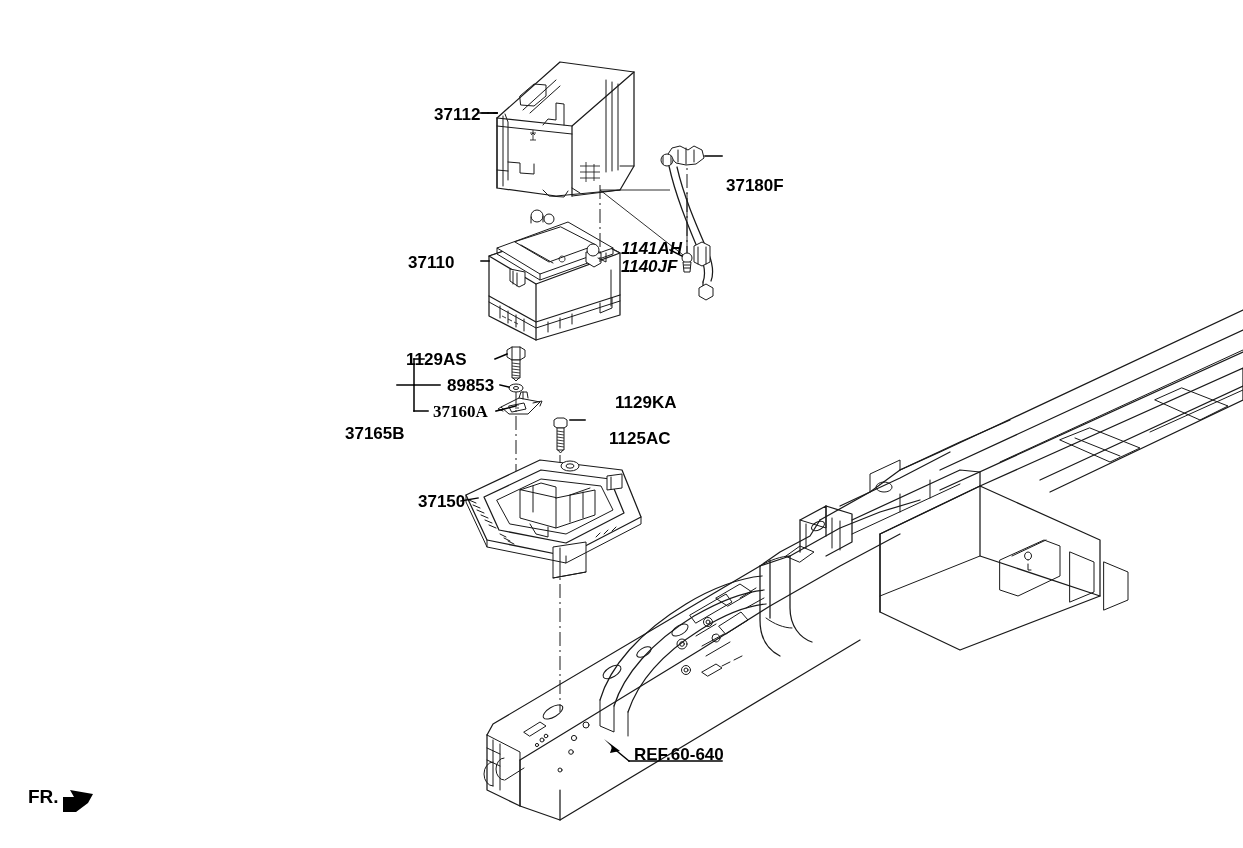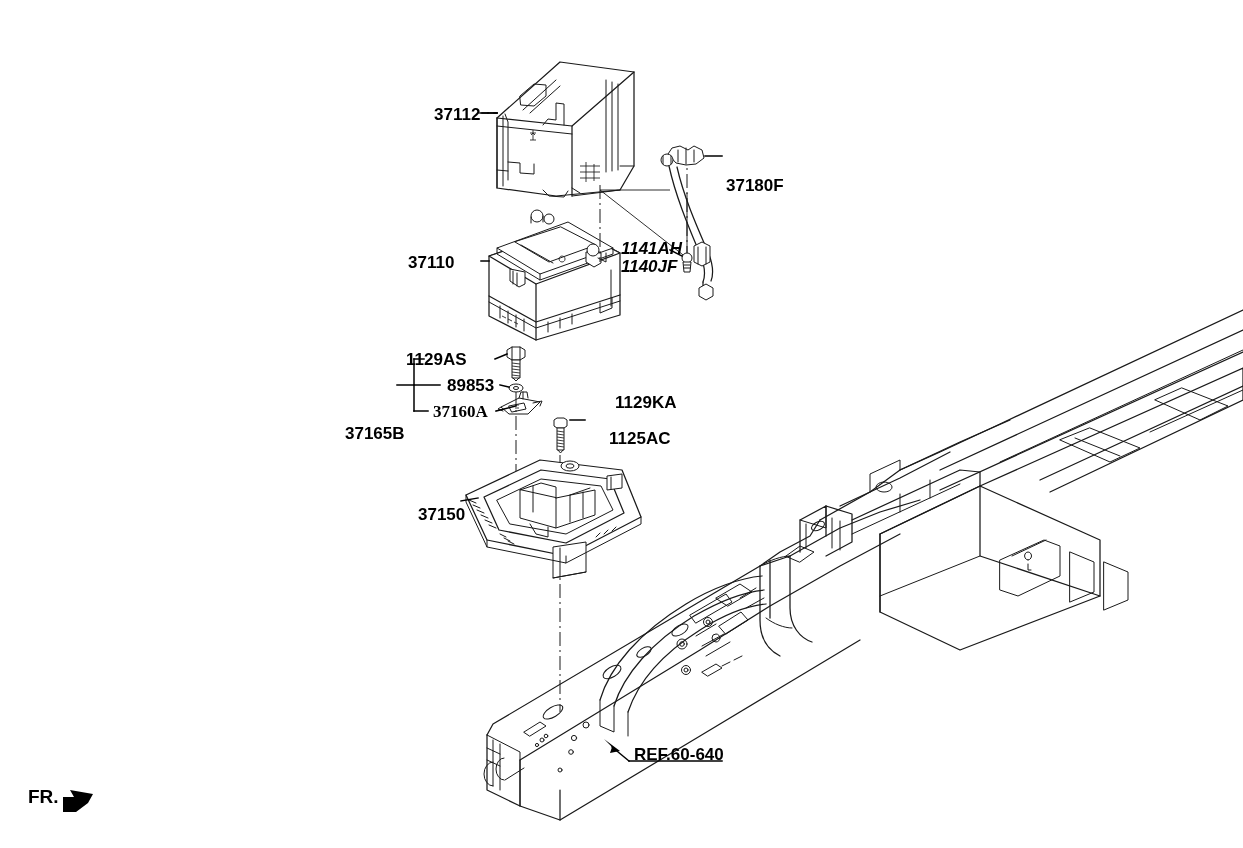--- a/index.html
+++ b/index.html
@@ -376,21 +376,21 @@
   <div class="lbl" style="left:406px;top:349px;"><span>1129AS</span></div>
 
   <div class="lbl" style="left:447px;top:375px;"><span>89853</span></div>
 
   <div class="lbl" style="left:433px;top:401px;font-family:Liberation Serif, serif;"><span>37160A</span></div>
 
   <div class="lbl" style="left:589px;top:392px;margin-left:26px;"><span>1129KA</span></div>
 
   <div class="lbl" style="left:589px;top:428px;margin-left:20px;"><span>1125AC</span></div>
 
-  <div class="lbl" style="left:418px;top:504px;text-align:center;"><span>37150</span></div>
+  <div class="lbl" style="left:418px;top:491px;text-align:center;"><span>37150</span></div>
 
   <div class="lbl" style="left:634px;top:744px;"><span>REF.60-640</span></div>
 
   <div class="fr-wrap">
     <span class="fr-text">FR.</span>
   </div>
 
 </div>
 
 </body></html>

